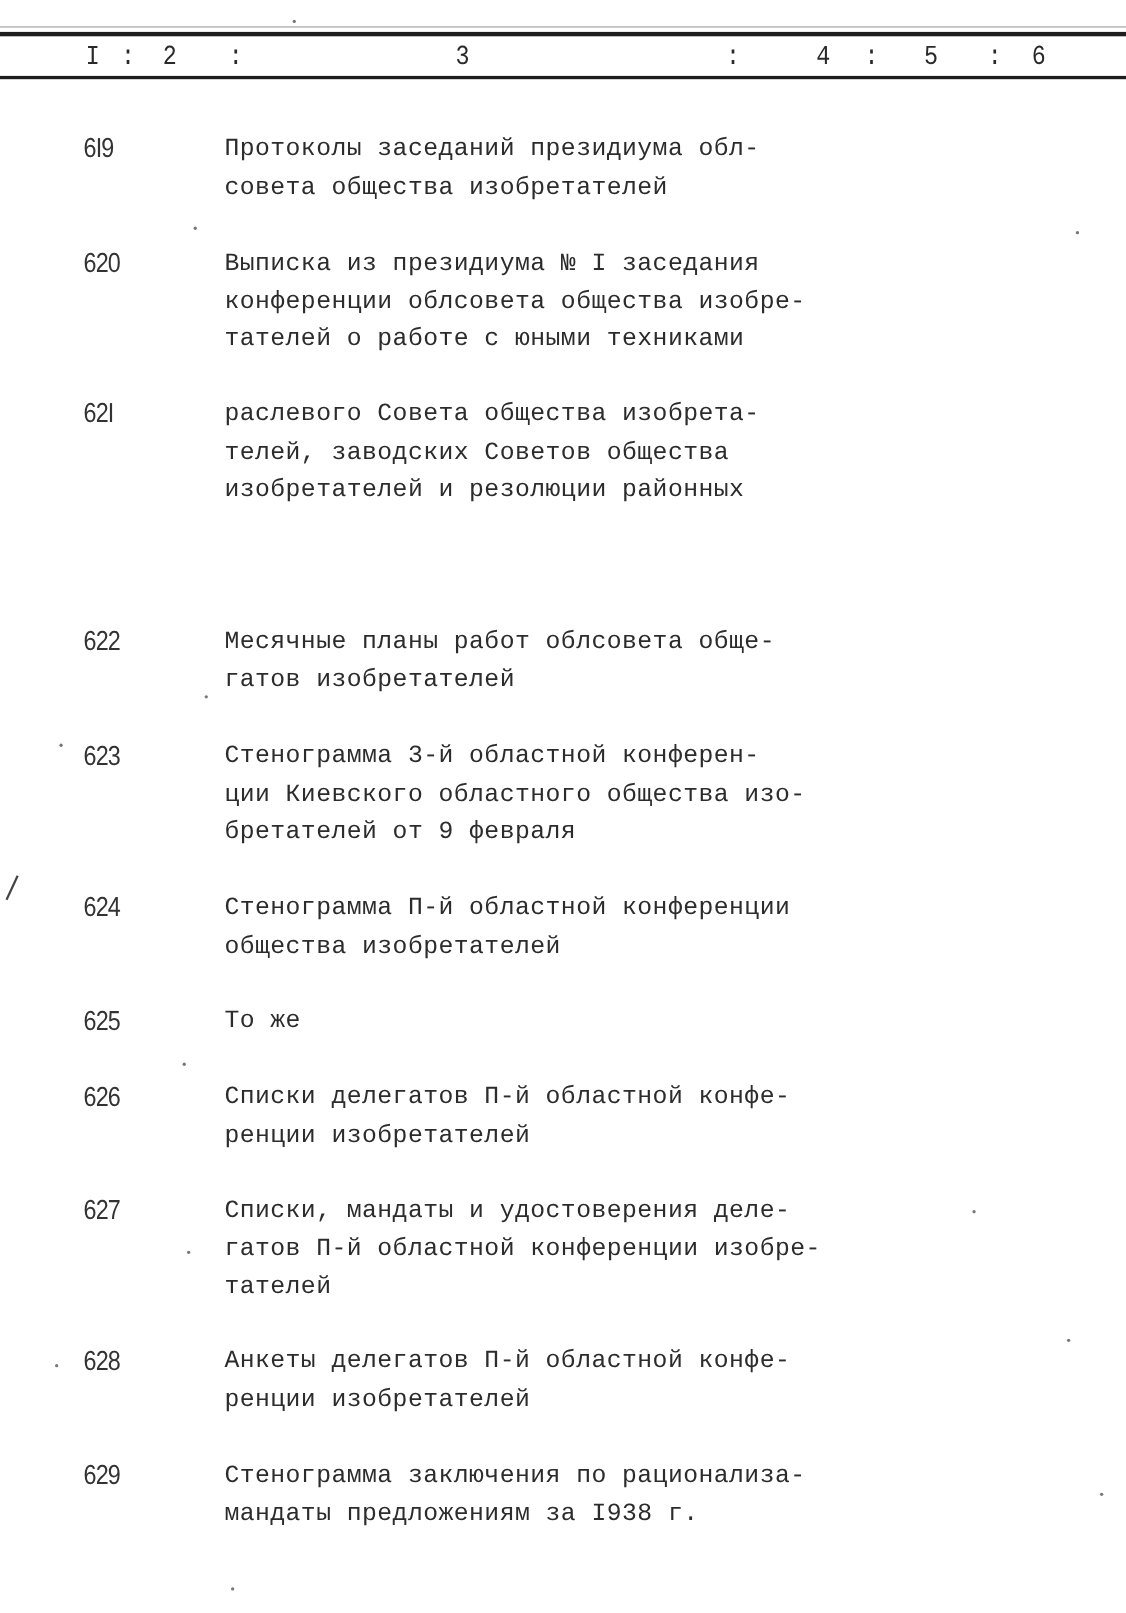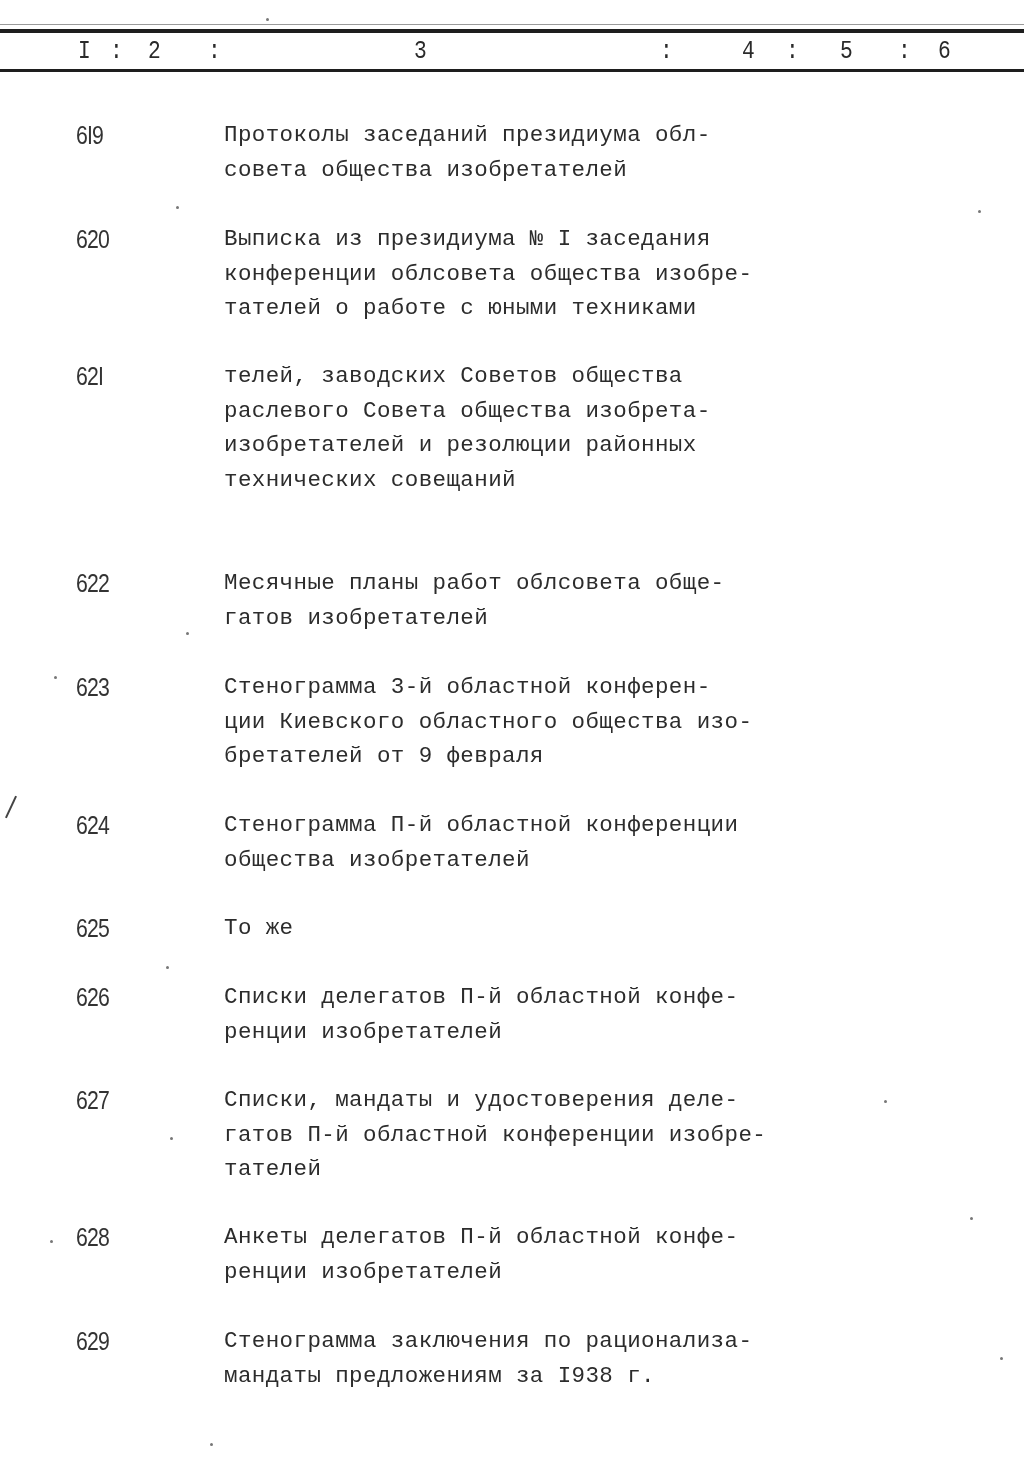--- a/index.html
+++ b/index.html
@@ -30,21 +30,21 @@
     .entry-num {
       position: absolute; left: 76px; top: 0;
       font-family: "Liberation Sans", sans-serif; font-size: 25px; line-height: 34.5px;
       color: #333; transform: scaleX(0.85); transform-origin: left top; letter-spacing: -1px;
     }
     .entry-text {
       position: absolute; left: 204px; top: 0; width: 600px;
       font-size: 22.5px; line-height: 34.5px; color: #2c2c2c; white-space: pre;
       letter-spacing: 0.4px;
     }
-    .entry-text span { display: block; margin-left: 20px; }
+    .entry-text span { display: block; }
     .speck { position: absolute; width: 3px; height: 3px; border-radius: 50%; background: #777; }
     .slash {
       position: absolute; left: 10px; top: 795px; width: 2px; height: 24px;
       background: #444; transform: rotate(25deg);
     }
   </style>
 </head>
 <body>
 
 <div class="rule-top-thin"></div>
@@ -70,21 +70,21 @@
     <div class="entry" style="top: 118px;">
       <div class="entry-num">6I9</div>
       <div class="entry-text"><span>Протоколы заседаний президиума обл-</span><span>совета общества изобретателей</span></div>
     </div>
     <div class="entry" style="top: 222px;">
       <div class="entry-num">620</div>
       <div class="entry-text"><span>Выписка из президиума № I заседания</span><span>конференции облсовета общества изобре-</span><span>тателей о работе с юными техниками</span></div>
     </div>
     <div class="entry" style="top: 359px;">
       <div class="entry-num">62I</div>
-      <div class="entry-text"><span>телей, заводских Советов общества</span><span>раслевого Совета общества изобрета-</span><span>изобретателей и резолюции районных</span><span>технических совещаний</span></div>
+      <div class="entry-text"><span>раслевого Совета общества изобрета-</span><span>телей, заводских Советов общества</span><span>изобретателей и резолюции районных</span></div>
     </div>
     <div class="entry" style="top: 566px;">
       <div class="entry-num">622</div>
       <div class="entry-text"><span>Месячные планы работ облсовета обще-</span><span>гатов изобретателей</span></div>
     </div>
     <div class="entry" style="top: 670px;">
       <div class="entry-num">623</div>
       <div class="entry-text"><span>Стенограмма 3-й областной конферен-</span><span>ции Киевского областного общества изо-</span><span>бретателей от 9 февраля</span></div>
     </div>
     <div class="entry" style="top: 808px;">

